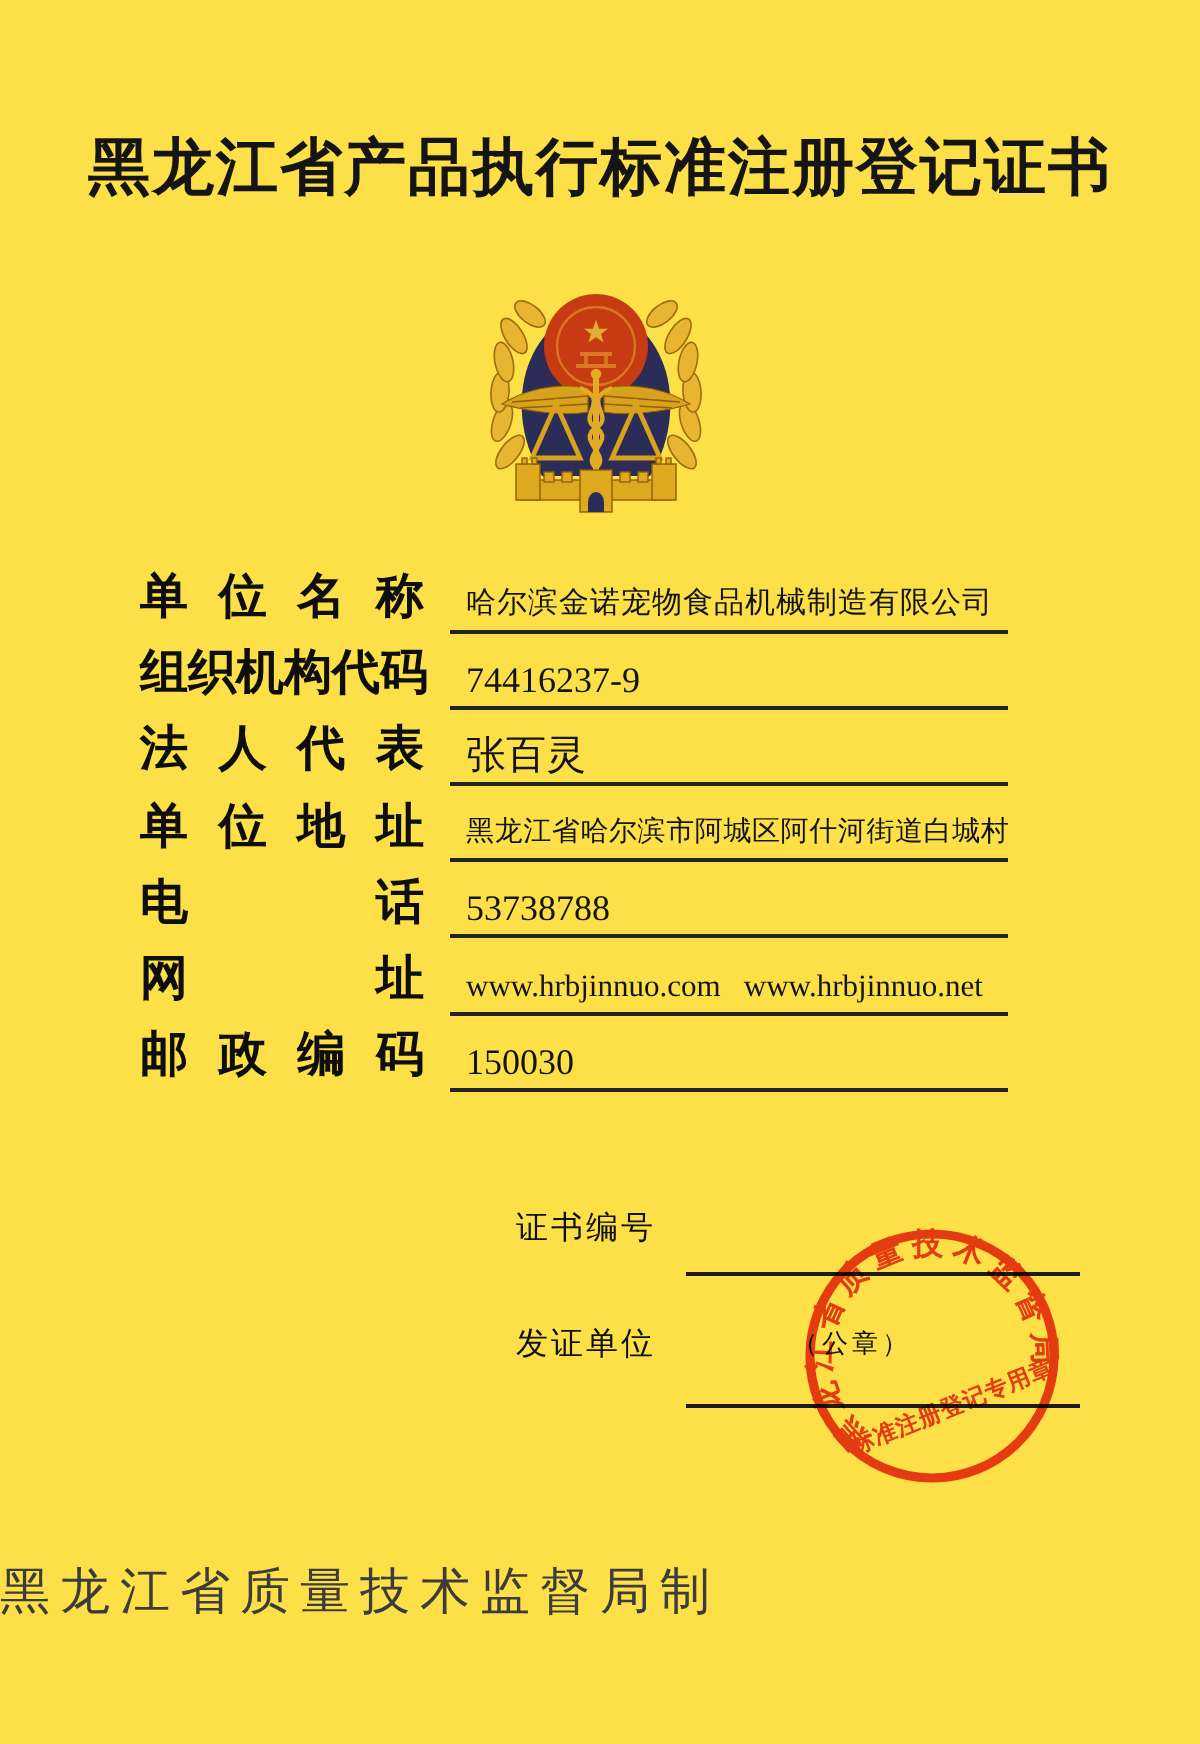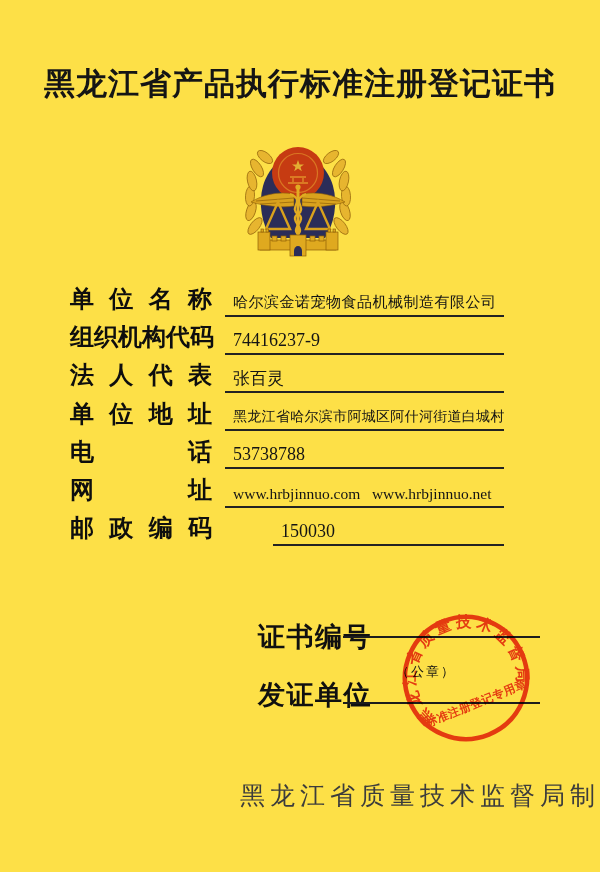--- a/index.html
+++ b/index.html
@@ -21,29 +21,29 @@
     font-size:24px;font-weight:bold;color:#0e0e0e;
     display:flex;justify-content:space-between;white-space:nowrap;
   }
   .fvalue{
     position:absolute;left:155px;right:0;bottom:3.5px;min-height:22px;
     border-bottom:2px solid #232323;color:#141414;
     font-size:16px;line-height:21px;padding:0 2px 1px 8px;white-space:pre;overflow:hidden;
   }
   .frow:nth-child(1) .fvalue{font-size:15px;letter-spacing:.5px;}
   .frow:nth-child(2) .fvalue{font-size:18px;}
-  .frow:nth-child(3) .fvalue{font-size:17px;}
+  .frow:nth-child(3) .fvalue{font-size:20px;}
   .frow:nth-child(4) .fvalue{font-size:14px;letter-spacing:.3px;}
   .frow:nth-child(5) .fvalue{font-size:18px;}
   .frow:nth-child(6) .fvalue{font-size:15.5px;}
-  .frow:nth-child(7) .fvalue{font-size:18px;margin-left:48px;}
+  .frow:nth-child(7) .fvalue{font-size:18px;}
 
   .certno-label,.issuer-label{
-    position:absolute;left:258px;font-size:27px;font-weight:bold;
-    letter-spacing:1.5px;color:#101010;white-space:nowrap;margin-top:15px;
+    position:absolute;left:258px;font-size:16px;font-weight:normal;
+    letter-spacing:1.5px;color:#101010;white-space:nowrap;
   }
   .certno-label{top:604px;}
   .issuer-label{top:662px;text-align:center;}
   .issuer-value{
     position:absolute;left:396px;top:663px;font-size:13px;font-weight:normal;
     letter-spacing:2px;color:#101010;white-space:nowrap;
   }
   .uline{position:absolute;height:0;border-bottom:2px solid #1c1c1c;}
   .uline.l1{left:343px;top:636px;width:197px;}
   .uline.l2{left:343px;top:702px;width:197px;}
@@ -59,21 +59,21 @@
   .seal{
     position:absolute;left:398px;top:610px;width:136px;height:136px;
     opacity:.88;mix-blend-mode:multiply;pointer-events:none;
   }
   .seal-arc-text{font-size:15.5px;font-weight:bold;letter-spacing:4px;
     font-family:"Liberation Serif","DejaVu Serif",serif;}
   .seal-line-text{font-size:11.5px;font-weight:bold;letter-spacing:.5px;
     font-family:"Liberation Serif","DejaVu Serif",serif;}
 
   .footer{
-    position:absolute;left:0;top:779px;width:100%;text-align:right;
+    position:absolute;left:0;top:779px;width:100%;text-align:left;
     font-size:25px;letter-spacing:5px;color:#3c3c3c;white-space:nowrap;
   }
 </style>
 </head>
 <body>
 
 <div class="page">
 
   <h1 class="title">黑龙江省产品执行标准注册登记证书</h1>
 

